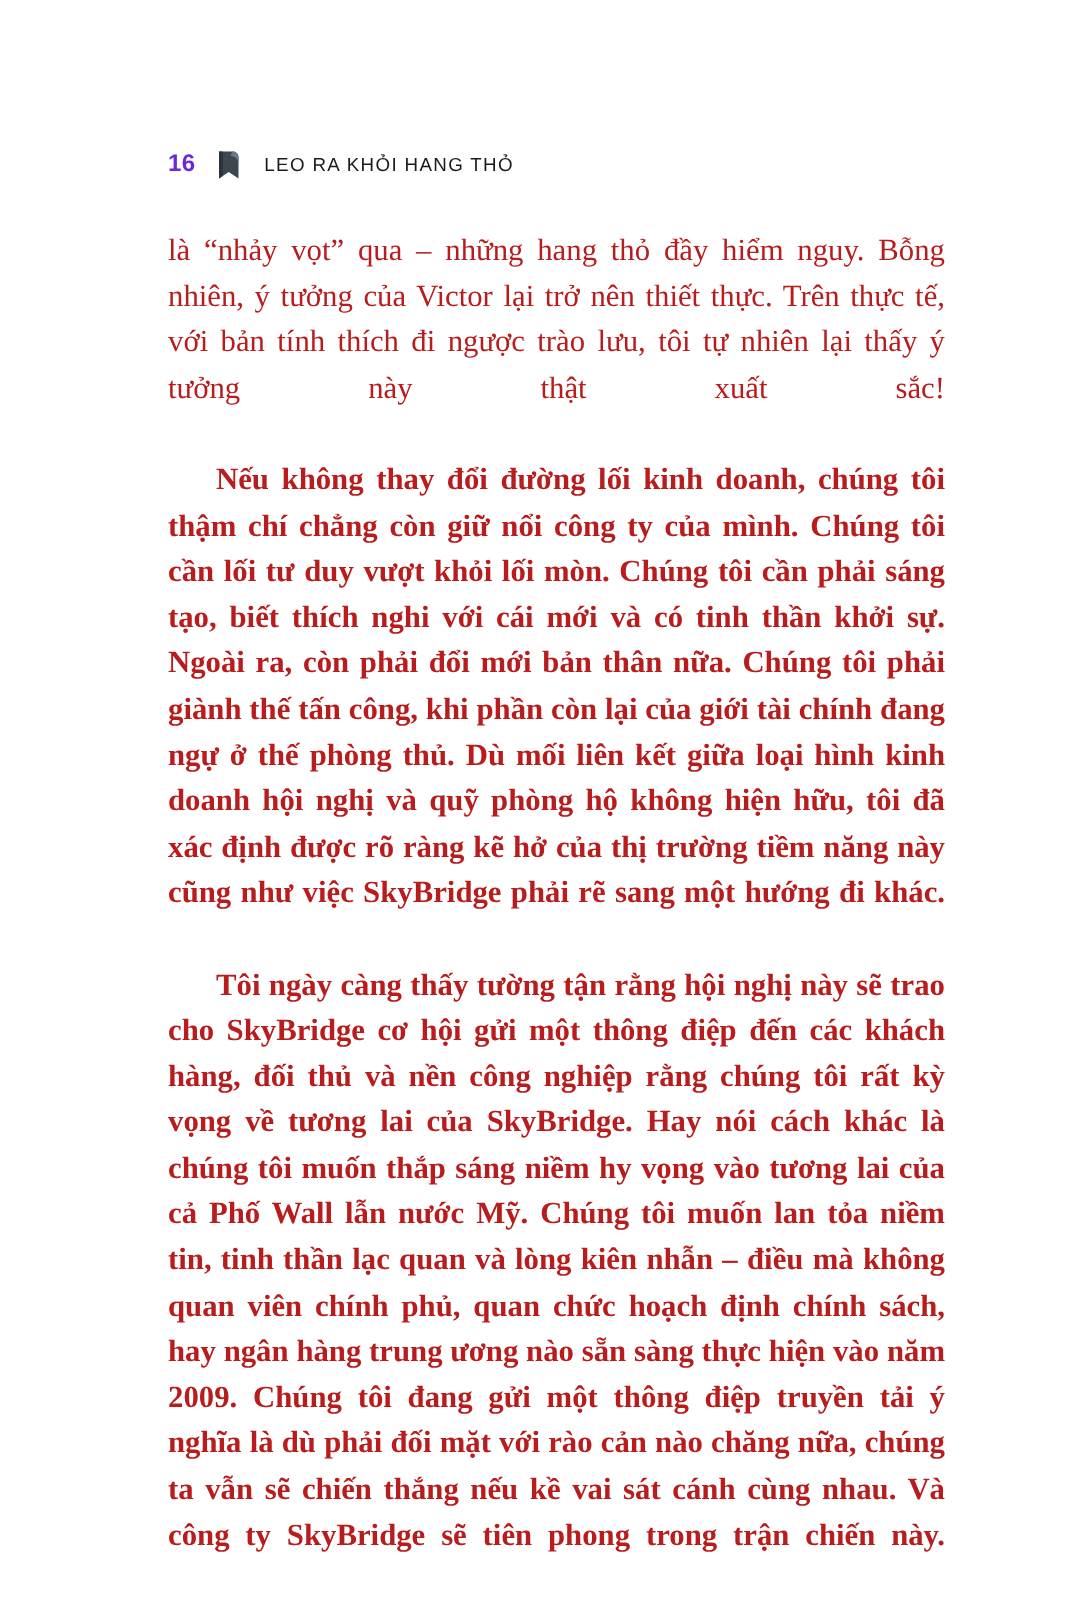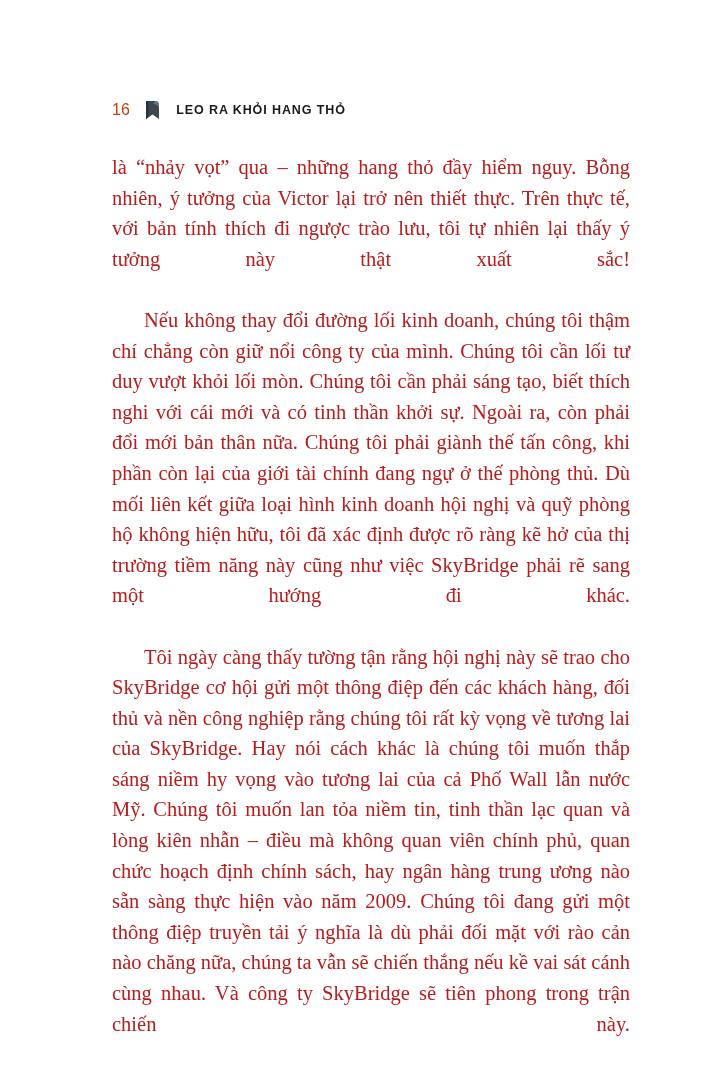--- a/index.html
+++ b/index.html
@@ -30,38 +30,38 @@
     right: 112px;
     display: flex;
     align-items: center;
     gap: 10px;
     height: 24px;
   }
 
   .folio {
     font-family: "Liberation Sans", sans-serif;
     font-size: 16px;
-    font-weight: normal;
+    font-weight: bold;
     letter-spacing: 0.2px;
-    color: #c2410c;
+    color: #6d28d9;
     line-height: 1;
   }
 
   .header-mark {
     width: 20px;
     height: 22px;
     position: relative;
     flex: 0 0 auto;
     margin-left: 2px;
   }
 
   .running-head {
     font-family: "Liberation Sans", sans-serif;
     font-size: 12.5px;
-    font-weight: bold;
+    font-weight: normal;
     letter-spacing: 0.9px;
     color: #1a1a1a;
     line-height: 1;
     margin-left: 4px;
     text-transform: uppercase;
   }
 
   .body-text {
     position: absolute;
     top: 152px;
@@ -74,20 +74,21 @@
     font-size: 20.5px;
     line-height: 30.6px;
     text-align: justify;
     text-justify: inter-word;
     hyphens: none;
     color: #b91c1c;
   }
 
   .body-text p + p {
     text-indent: 32px;
+    font-weight: bold;
   }
 
   
   .body-text p::after {
     content: "";
     display: inline-block;
     width: 100%;
   }
 </style>
 </head>

